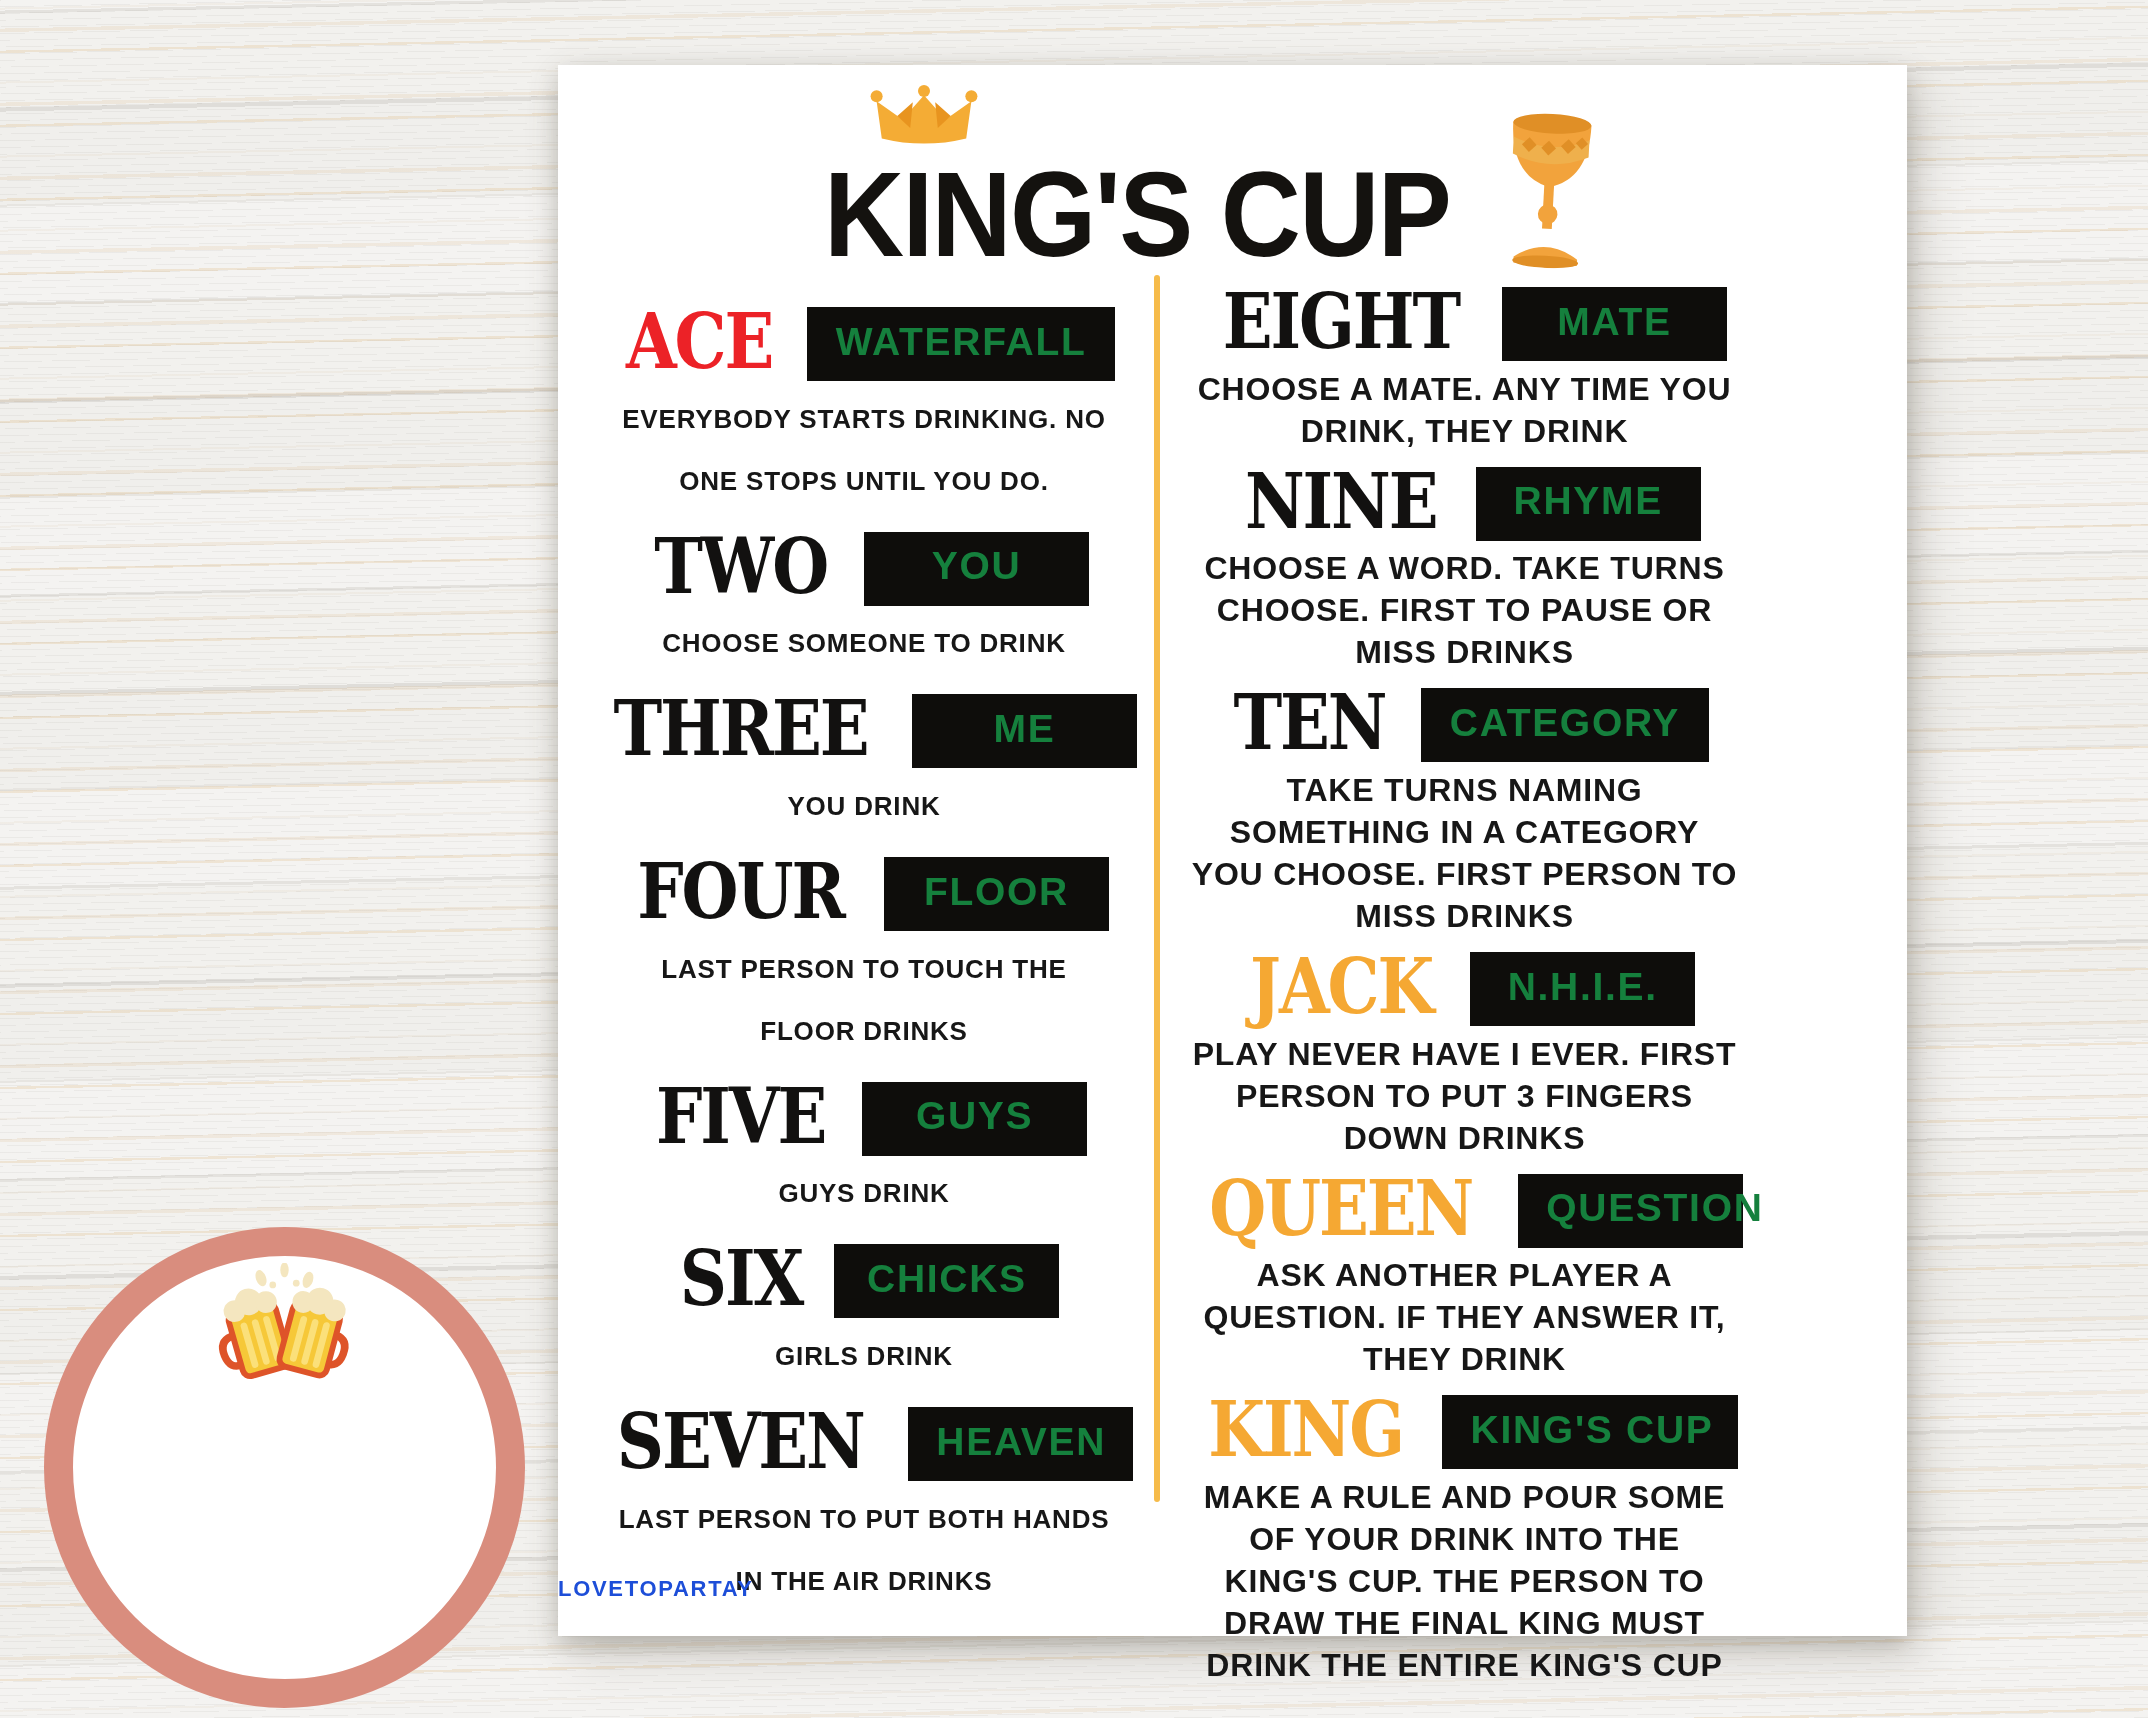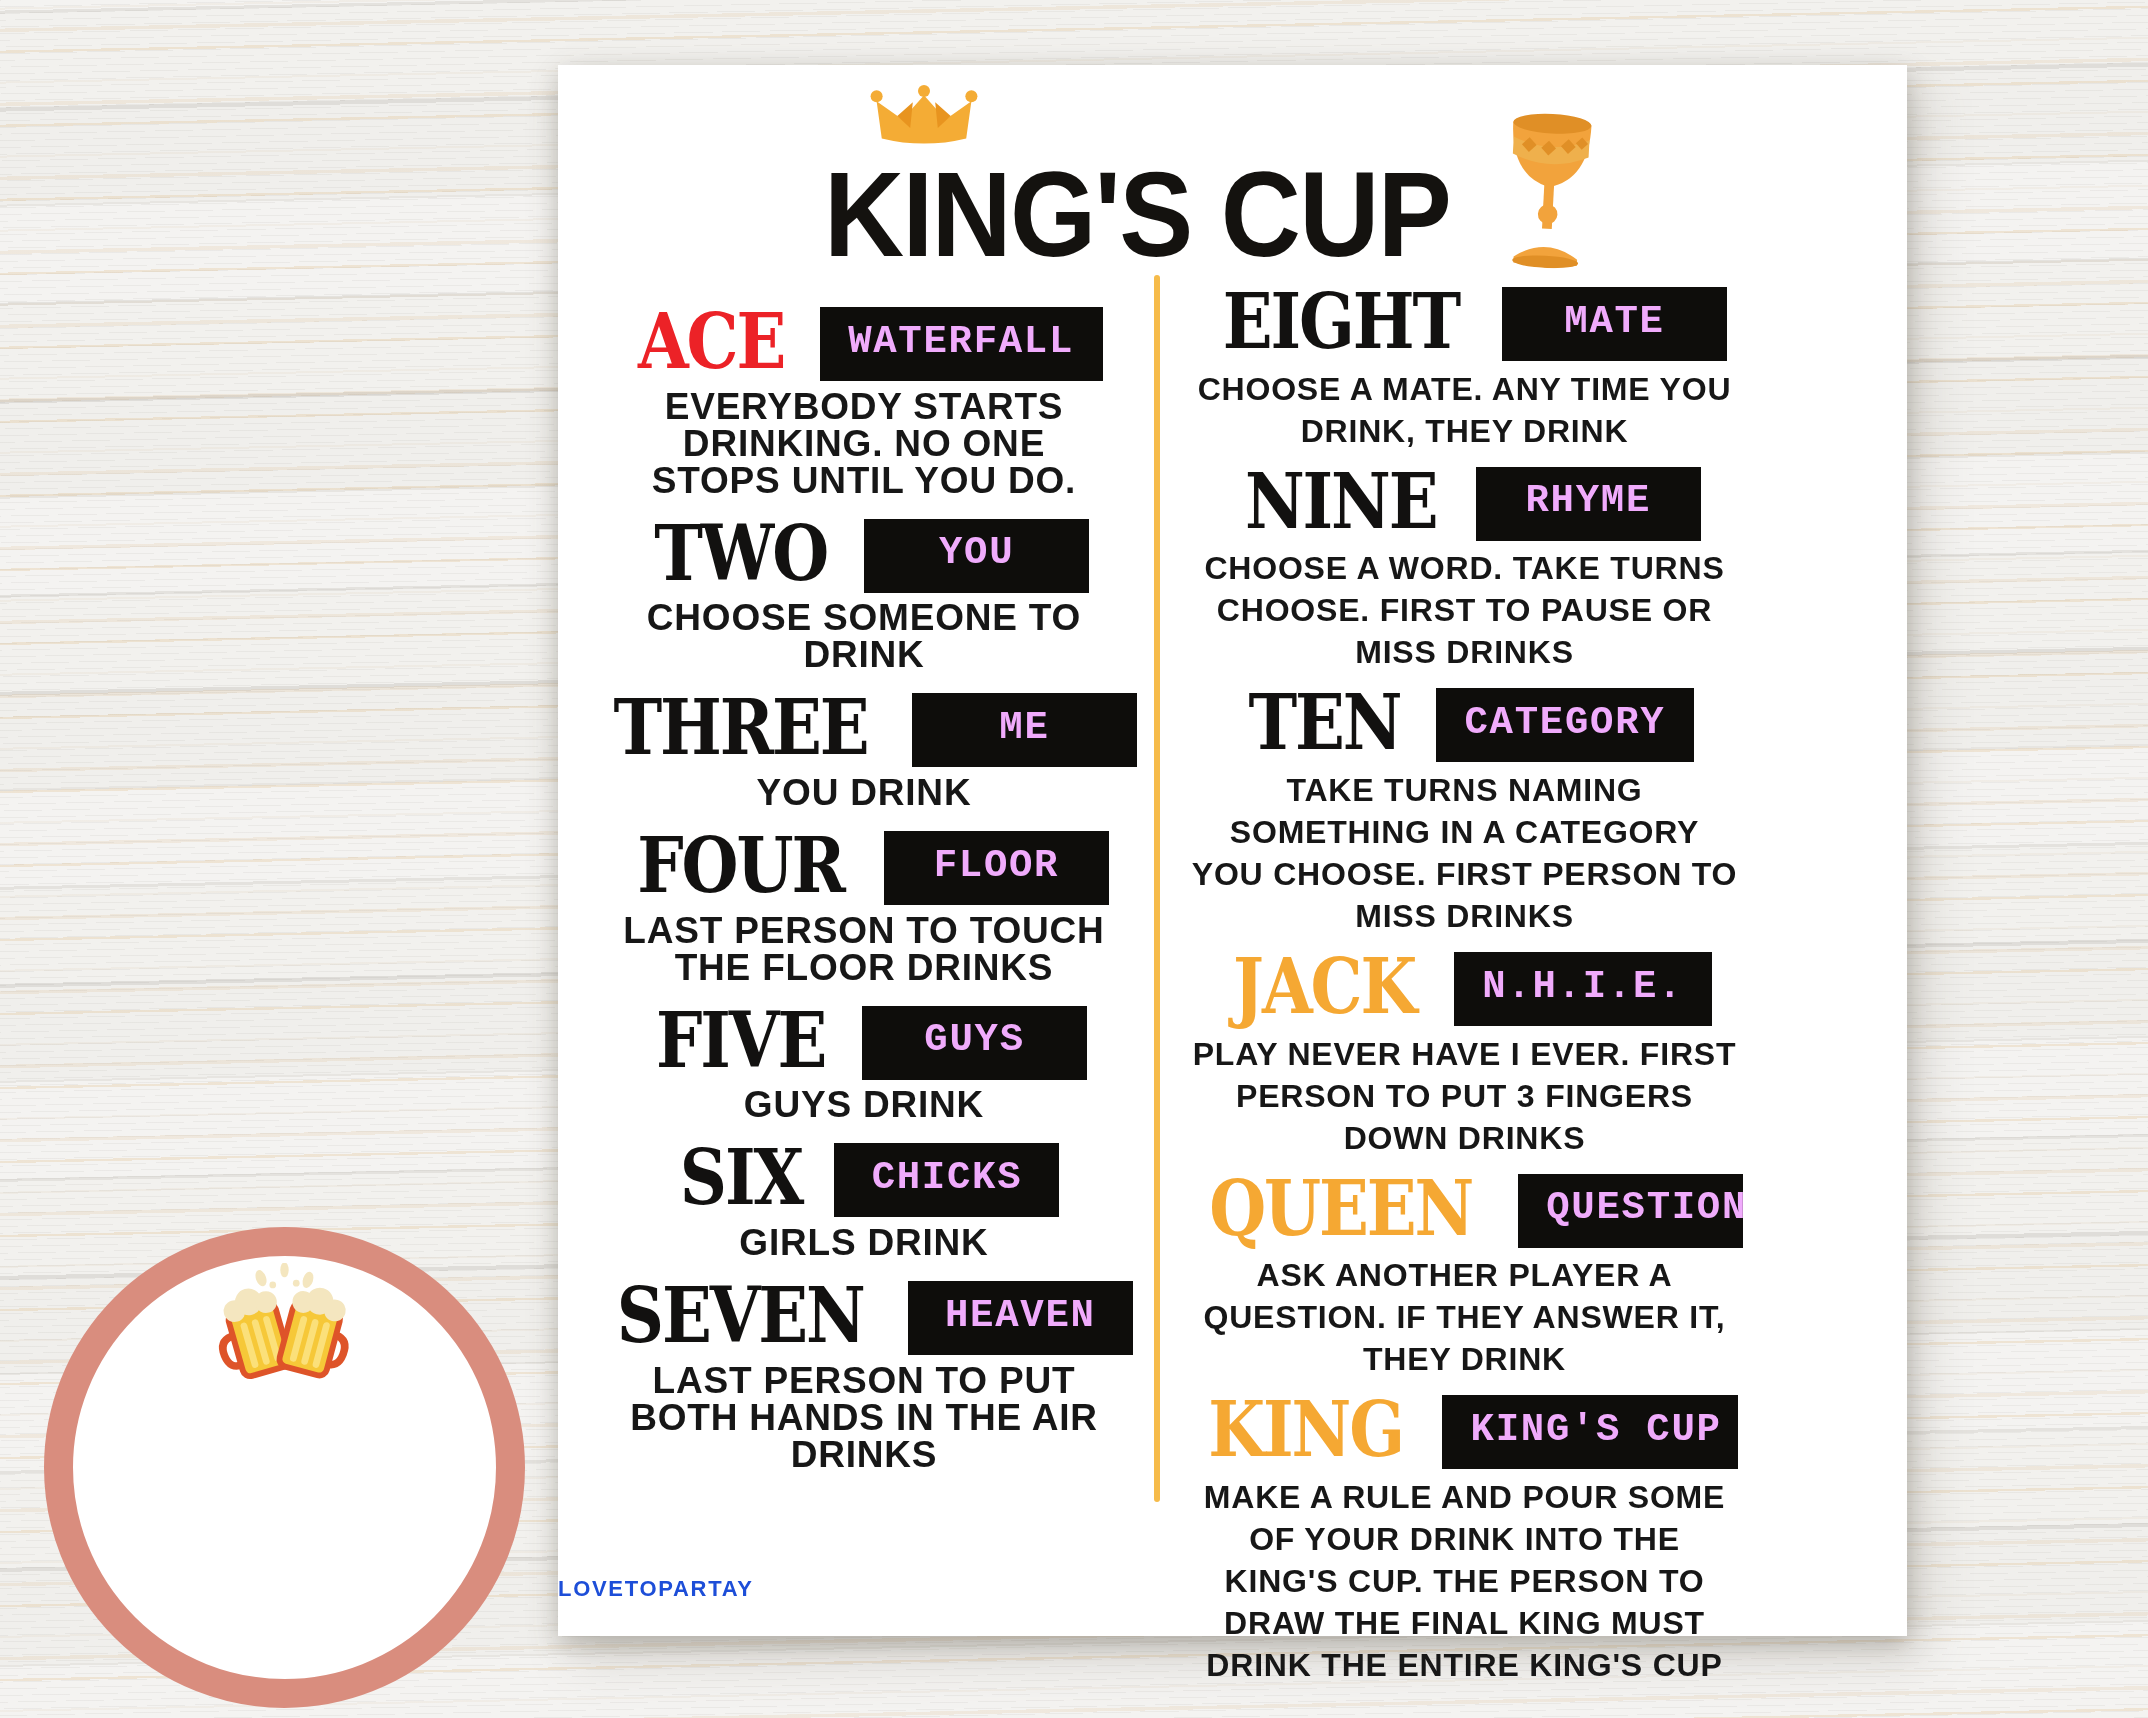--- a/index.html
+++ b/index.html
@@ -44,27 +44,27 @@
   .rule-head{
     display:flex;justify-content:center;gap:22px;
     min-height:74px;
   }
   .card{
     font-family:"DejaVu Serif",serif;font-weight:bold;font-size:77px;
     letter-spacing:-2.5px;line-height:.9;display:inline-block;
     transform:scaleX(.85);transform-origin:center;white-space:nowrap;
   }
   .label-box{
-    background:#0e0d0b;color:#f0abfc;display:inline-block;
+    background:#0e0d0b;color:#15803d;display:inline-block;
     font-size:39px;font-weight:bold;letter-spacing:1.7px;
-    padding:12.6px 28.5px;min-width:168px;text-align:center;white-space:nowrap;font-family:Liberation Mono, monospace;
+    padding:12.6px 28.5px;min-width:168px;text-align:center;white-space:nowrap;
   }
   .rule-desc{
-    margin:6.7px 0 0 0;font-size:37px;font-weight:bold;color:#171717;
-    letter-spacing:0.8px;line-height:37px;
+    margin:6.7px 0 0 0;font-size:26px;font-weight:bold;color:#171717;
+    letter-spacing:0.8px;line-height:62px;
   }
   .col-right .rule-desc{font-size:32px;line-height:42px;}
   .col-right .rule{margin-bottom:15px;}
   .watermark{
     position:absolute;left:0;right:0;bottom:34px;text-align:left;
     font-size:22px;font-weight:bold;letter-spacing:1.7px;color:#1d4ed8;
   }
   
   .badge{
     position:absolute;left:44px;top:1227px;width:423px;height:423px;

